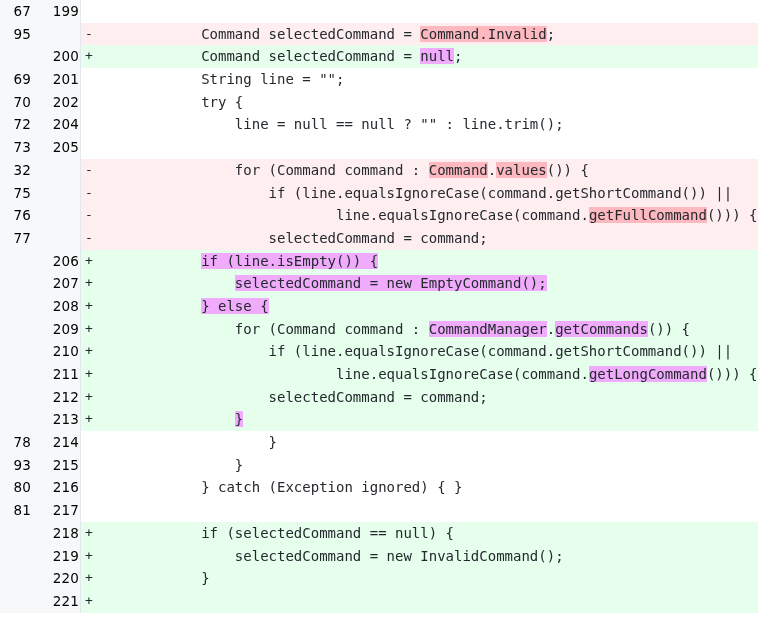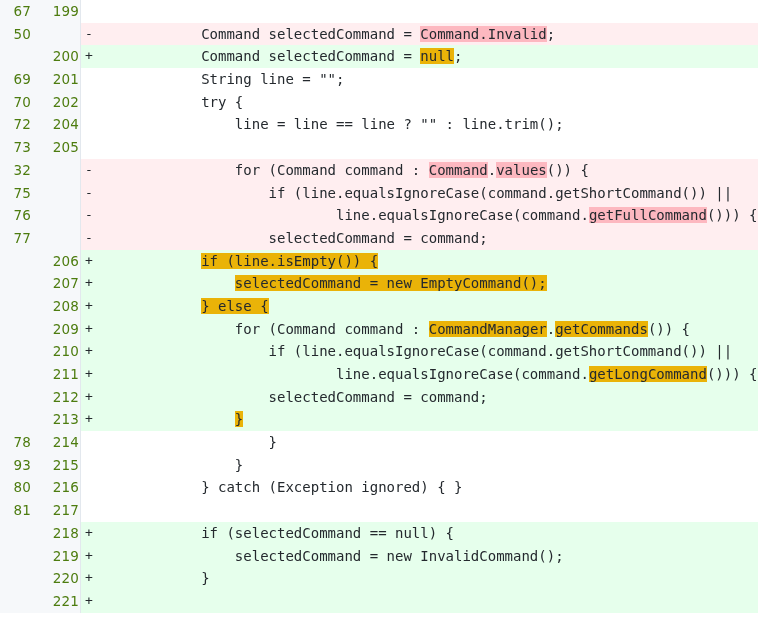--- a/index.html
+++ b/index.html
@@ -27,21 +27,21 @@
     align-items: stretch;
     height: 22.7px;
     width: 758px;
     box-sizing: border-box;
   }
 
   .ln {
     flex: 0 0 auto;
     box-sizing: border-box;
     background: #f6f8fa;
-    color: #4d7c0f;
+    color: #000000;
     font-family: "DejaVu Sans", sans-serif;
     font-size: 13.5px;
     line-height: 22.7px;
     text-align: right;
     letter-spacing: 0.2px;
     user-select: none;
   }
   .ln-old { width: 40px; padding-right: 9px; }
   .ln-new { width: 41px; padding-right: 2px;
             box-shadow: inset -1px 0 0 #e3e8ee; }
@@ -80,34 +80,34 @@
 
   
   .row-add .sign,
   .row-add .code { background: #e6ffec; }
 
   
   .row-del .ln, .row-add .ln, .row-context .ln { background: #f6f8fa; }
 
   
   .hl-del { background: #fdb8c0; }
-  .hl-add { background: #eab308; margin-top: 12px; }
+  .hl-add { background: #f0abfc; margin-top: 12px; }
 </style>
 </head>
 <body>
 
 <div id="diff-view">
     <div class="diff-row row-context">
       <div class="ln ln-old">67</div>
       <div class="ln ln-new">199</div>
       <div class="sign"></div>
       <div class="code"><span></span></div>
     </div>
     <div class="diff-row row-del">
-      <div class="ln ln-old">50</div>
+      <div class="ln ln-old">95</div>
       <div class="ln ln-new"></div>
       <div class="sign">-</div>
       <div class="code"><span>            Command selectedCommand = </span><span class="hl-del">Command.Invalid</span><span>;</span></div>
     </div>
     <div class="diff-row row-add">
       <div class="ln ln-old"></div>
       <div class="ln ln-new">200</div>
       <div class="sign">+</div>
       <div class="code"><span>            Command selectedCommand = </span><span class="hl-add">null</span><span>;</span></div>
     </div>
@@ -120,21 +120,21 @@
     <div class="diff-row row-context">
       <div class="ln ln-old">70</div>
       <div class="ln ln-new">202</div>
       <div class="sign"></div>
       <div class="code"><span>            try {</span></div>
     </div>
     <div class="diff-row row-context">
       <div class="ln ln-old">72</div>
       <div class="ln ln-new">204</div>
       <div class="sign"></div>
-      <div class="code"><span>                line = line == line ? "" : line.trim();</span></div>
+      <div class="code"><span>                line = null == null ? "" : line.trim();</span></div>
     </div>
     <div class="diff-row row-context">
       <div class="ln ln-old">73</div>
       <div class="ln ln-new">205</div>
       <div class="sign"></div>
       <div class="code"><span></span></div>
     </div>
     <div class="diff-row row-del">
       <div class="ln ln-old">32</div>
       <div class="ln ln-new"></div>

